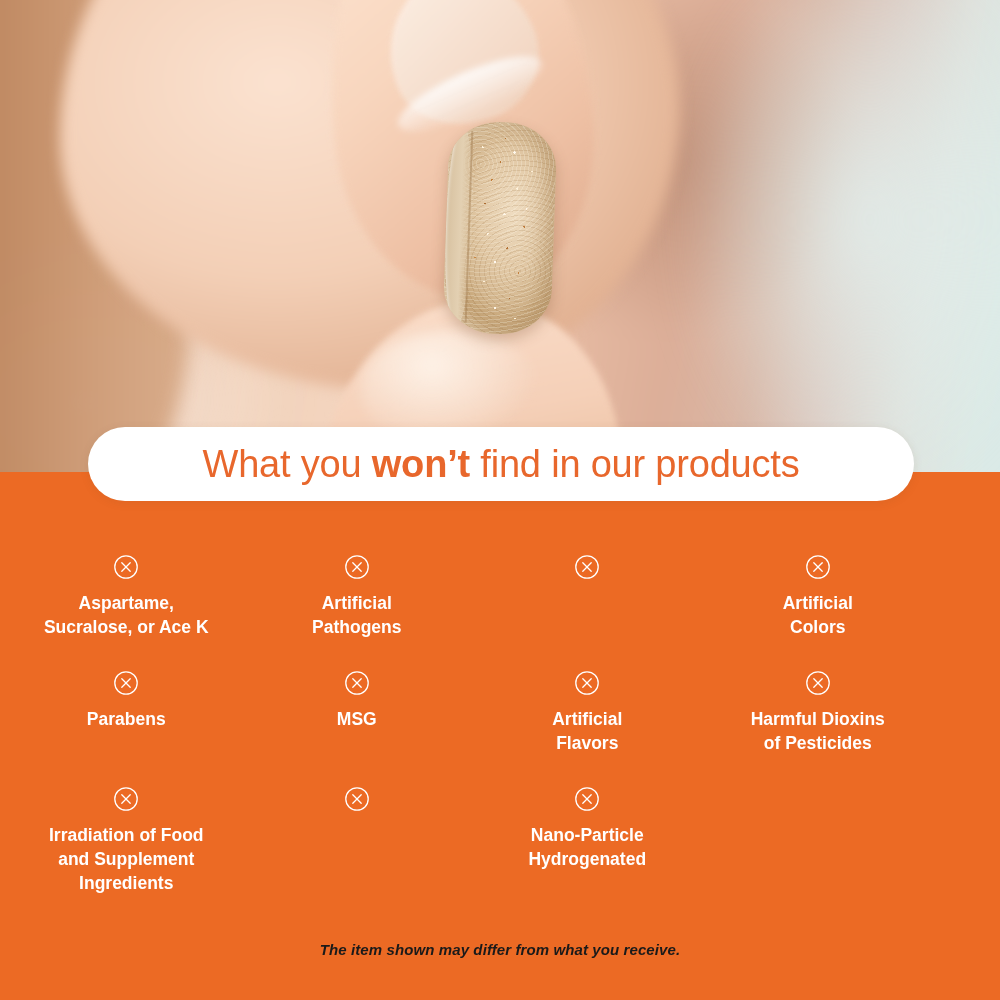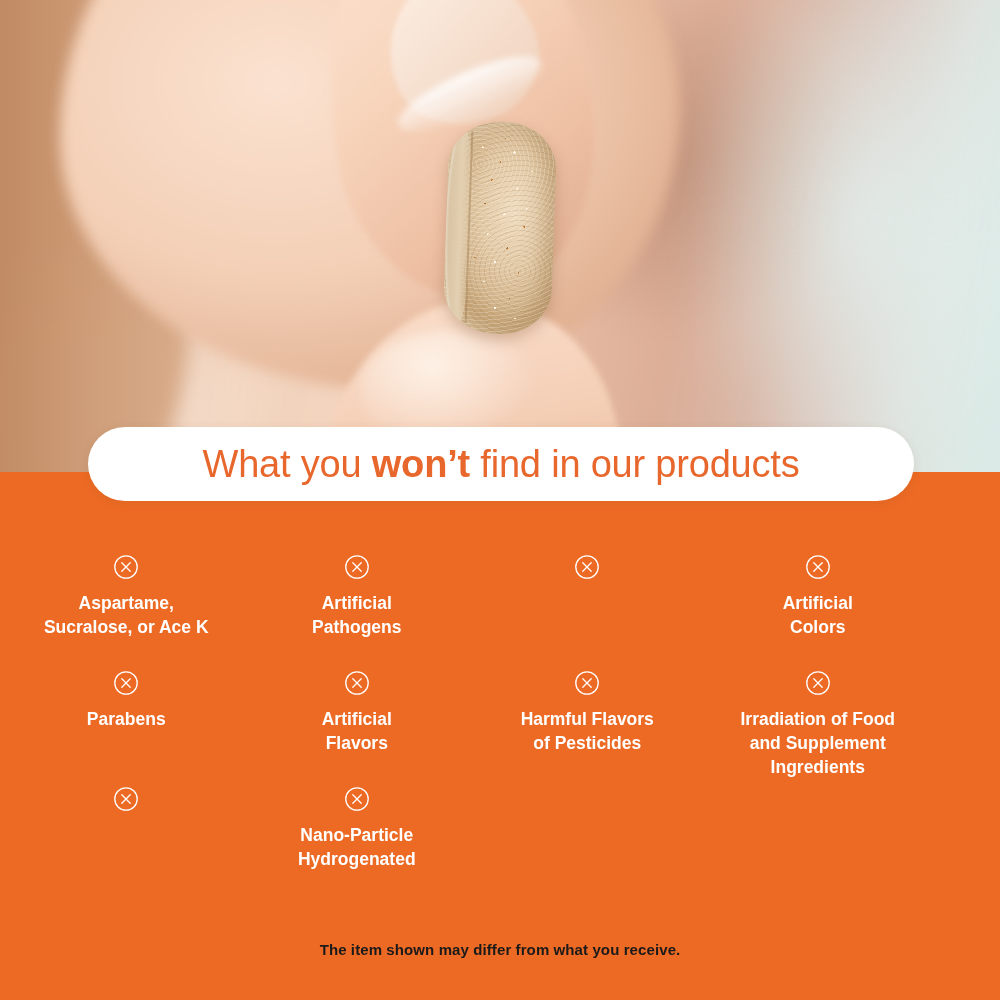--- a/index.html
+++ b/index.html
@@ -304,20 +304,21 @@
   .footer-note {
     position: absolute;
     left: 0;
     top: 941px;
     width: 1000px;
     text-align: center;
     color: #1a1a1a;
     font-size: 15px;
     font-weight: 700;
     letter-spacing: 0.1px;
+    font-style: italic;
   }
 </style>
 </head>
 <body>
 
 <div class="infographic">
 
   <div class="photo">
     <div class="photo-bg"></div>
     <div class="photo-glow-right"></div>
@@ -387,38 +388,46 @@
 
     <div class="cell">
       <svg class="x-icon" viewBox="0 0 26 26">
         <circle cx="13" cy="13" r="11.2" fill="none" stroke="#ffffff" stroke-width="1.3"></circle>
         <line x1="8.8" y1="8.8" x2="17.2" y2="17.2" stroke="#ffffff" stroke-width="1.3" stroke-linecap="round"></line>
         <line x1="17.2" y1="8.8" x2="8.8" y2="17.2" stroke="#ffffff" stroke-width="1.3" stroke-linecap="round"></line>
       </svg>
       <div class="cell-label">Parabens</div>
     </div>
 
+    <div class="cell">
+      <svg class="x-icon" viewBox="0 0 26 26">
+        <circle cx="13" cy="13" r="11.2" fill="none" stroke="#ffffff" stroke-width="1.3"></circle>
+        <line x1="8.8" y1="8.8" x2="17.2" y2="17.2" stroke="#ffffff" stroke-width="1.3" stroke-linecap="round"></line>
+        <line x1="17.2" y1="8.8" x2="8.8" y2="17.2" stroke="#ffffff" stroke-width="1.3" stroke-linecap="round"></line>
+      </svg>
+      <div class="cell-label">MSG</div>
+    </div>
 
     <div class="cell">
       <svg class="x-icon" viewBox="0 0 26 26">
         <circle cx="13" cy="13" r="11.2" fill="none" stroke="#ffffff" stroke-width="1.3"></circle>
         <line x1="8.8" y1="8.8" x2="17.2" y2="17.2" stroke="#ffffff" stroke-width="1.3" stroke-linecap="round"></line>
         <line x1="17.2" y1="8.8" x2="8.8" y2="17.2" stroke="#ffffff" stroke-width="1.3" stroke-linecap="round"></line>
       </svg>
       <div class="cell-label">Artificial
 Flavors</div>
     </div>
 
     <div class="cell">
       <svg class="x-icon" viewBox="0 0 26 26">
         <circle cx="13" cy="13" r="11.2" fill="none" stroke="#ffffff" stroke-width="1.3"></circle>
         <line x1="8.8" y1="8.8" x2="17.2" y2="17.2" stroke="#ffffff" stroke-width="1.3" stroke-linecap="round"></line>
         <line x1="17.2" y1="8.8" x2="8.8" y2="17.2" stroke="#ffffff" stroke-width="1.3" stroke-linecap="round"></line>
       </svg>
-      <div class="cell-label">Harmful Flavors
+      <div class="cell-label">Harmful Dioxins
 of Pesticides</div>
     </div>
 
     <div class="cell">
       <svg class="x-icon" viewBox="0 0 26 26">
         <circle cx="13" cy="13" r="11.2" fill="none" stroke="#ffffff" stroke-width="1.3"></circle>
         <line x1="8.8" y1="8.8" x2="17.2" y2="17.2" stroke="#ffffff" stroke-width="1.3" stroke-linecap="round"></line>
         <line x1="17.2" y1="8.8" x2="8.8" y2="17.2" stroke="#ffffff" stroke-width="1.3" stroke-linecap="round"></line>
       </svg>
       <div class="cell-label">Irradiation of Food

